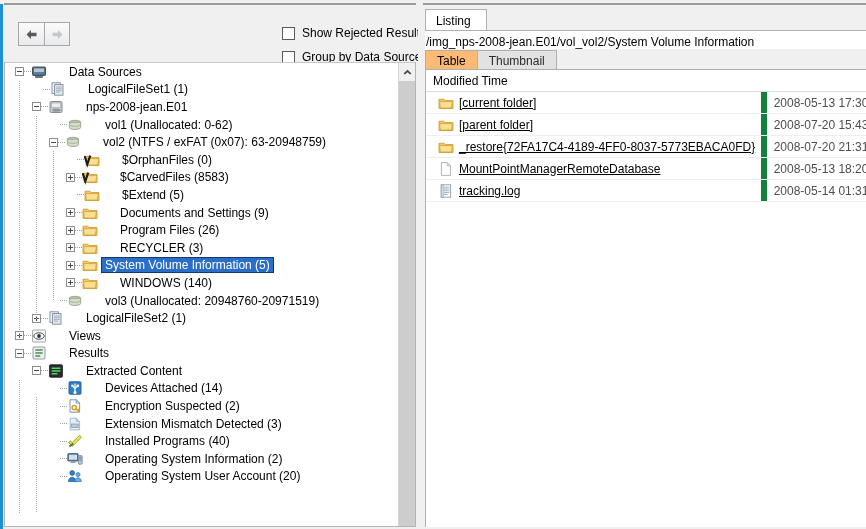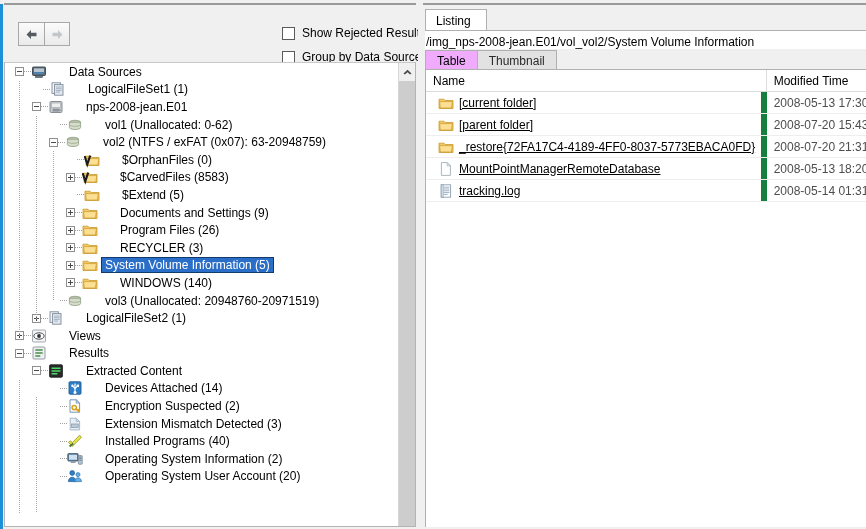--- a/index.html
+++ b/index.html
@@ -241,21 +241,21 @@
   }
   .subtab {
     height: 20px;
     padding: 0 11px;
     display: flex; align-items: center;
     font-size: 12px;
     box-sizing: border-box;
     border: 1px solid #b0b0b0;
     border-bottom: none;
   }
-  .subtab.active { background: #f0abfc; }
+  .subtab.active { background: #fdba74; }
   .subtab.inactive { background: #e2e2e2; border-left: none; color: #2a2a2a; }
   #subtab-fill {
     flex: 1; height: 1px;
     align-self: flex-end;
     background: #b0b0b0;
   }
 
   
   #table-wrap {
     position: absolute;
@@ -705,21 +705,20 @@
         <span>Table</span>
       </div>
       <div class="subtab inactive">
         <span>Thumbnail</span>
       </div>
       <div id="subtab-fill"></div>
     </div>
 
     <div id="table-wrap">
       <div id="thead">
-        <div class="th" id="th-name">Name</div>
         <div class="th" id="th-mtime">Modified Time</div>
       </div>
       <div id="tbody">
           <div class="trow-data">
             <div class="td td-name">
               <span class="icon">
                 <svg width="16" height="16" viewBox="0 0 16 16">
                   <path d="M1 4.2h5l1.2 1.3H15v8H1z" fill="#f5c860" stroke="#c99a2e" stroke-width=".8"></path>
                   <path d="M1.6 6.6h12.8l-1 6.4H2.3z" fill="#fcdf92" stroke="#c99a2e" stroke-width=".7"></path>
                 </svg>

